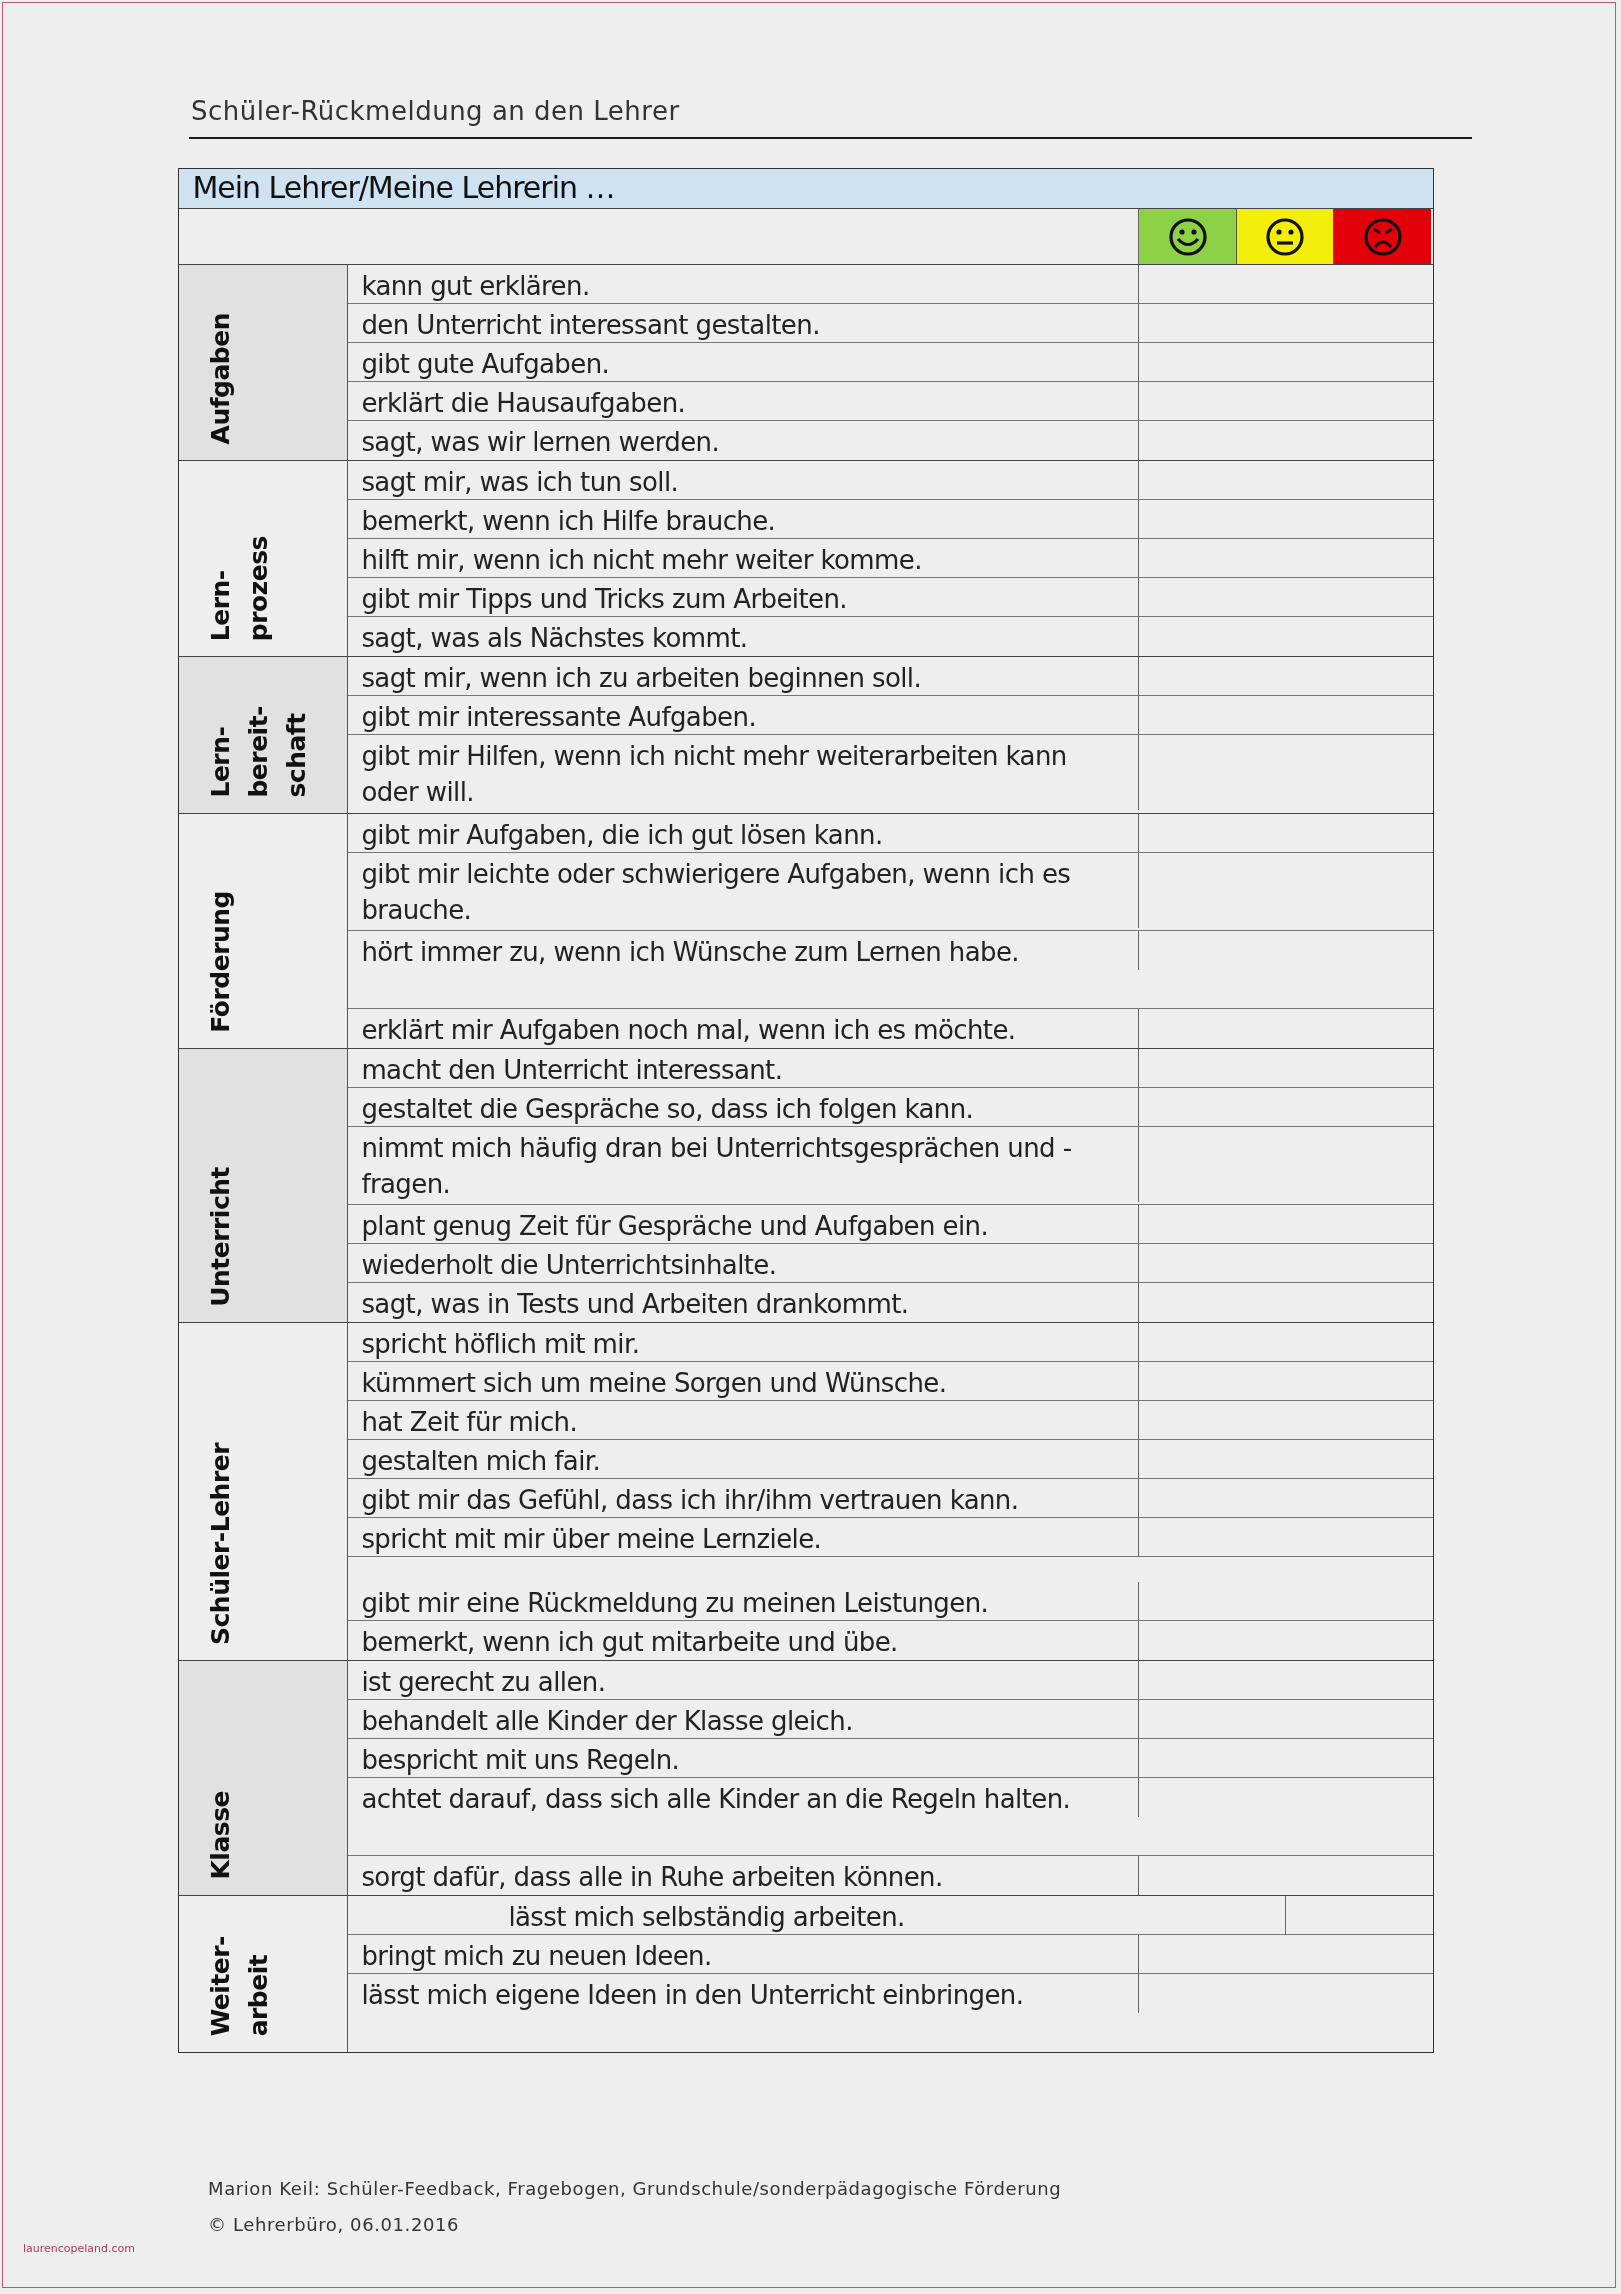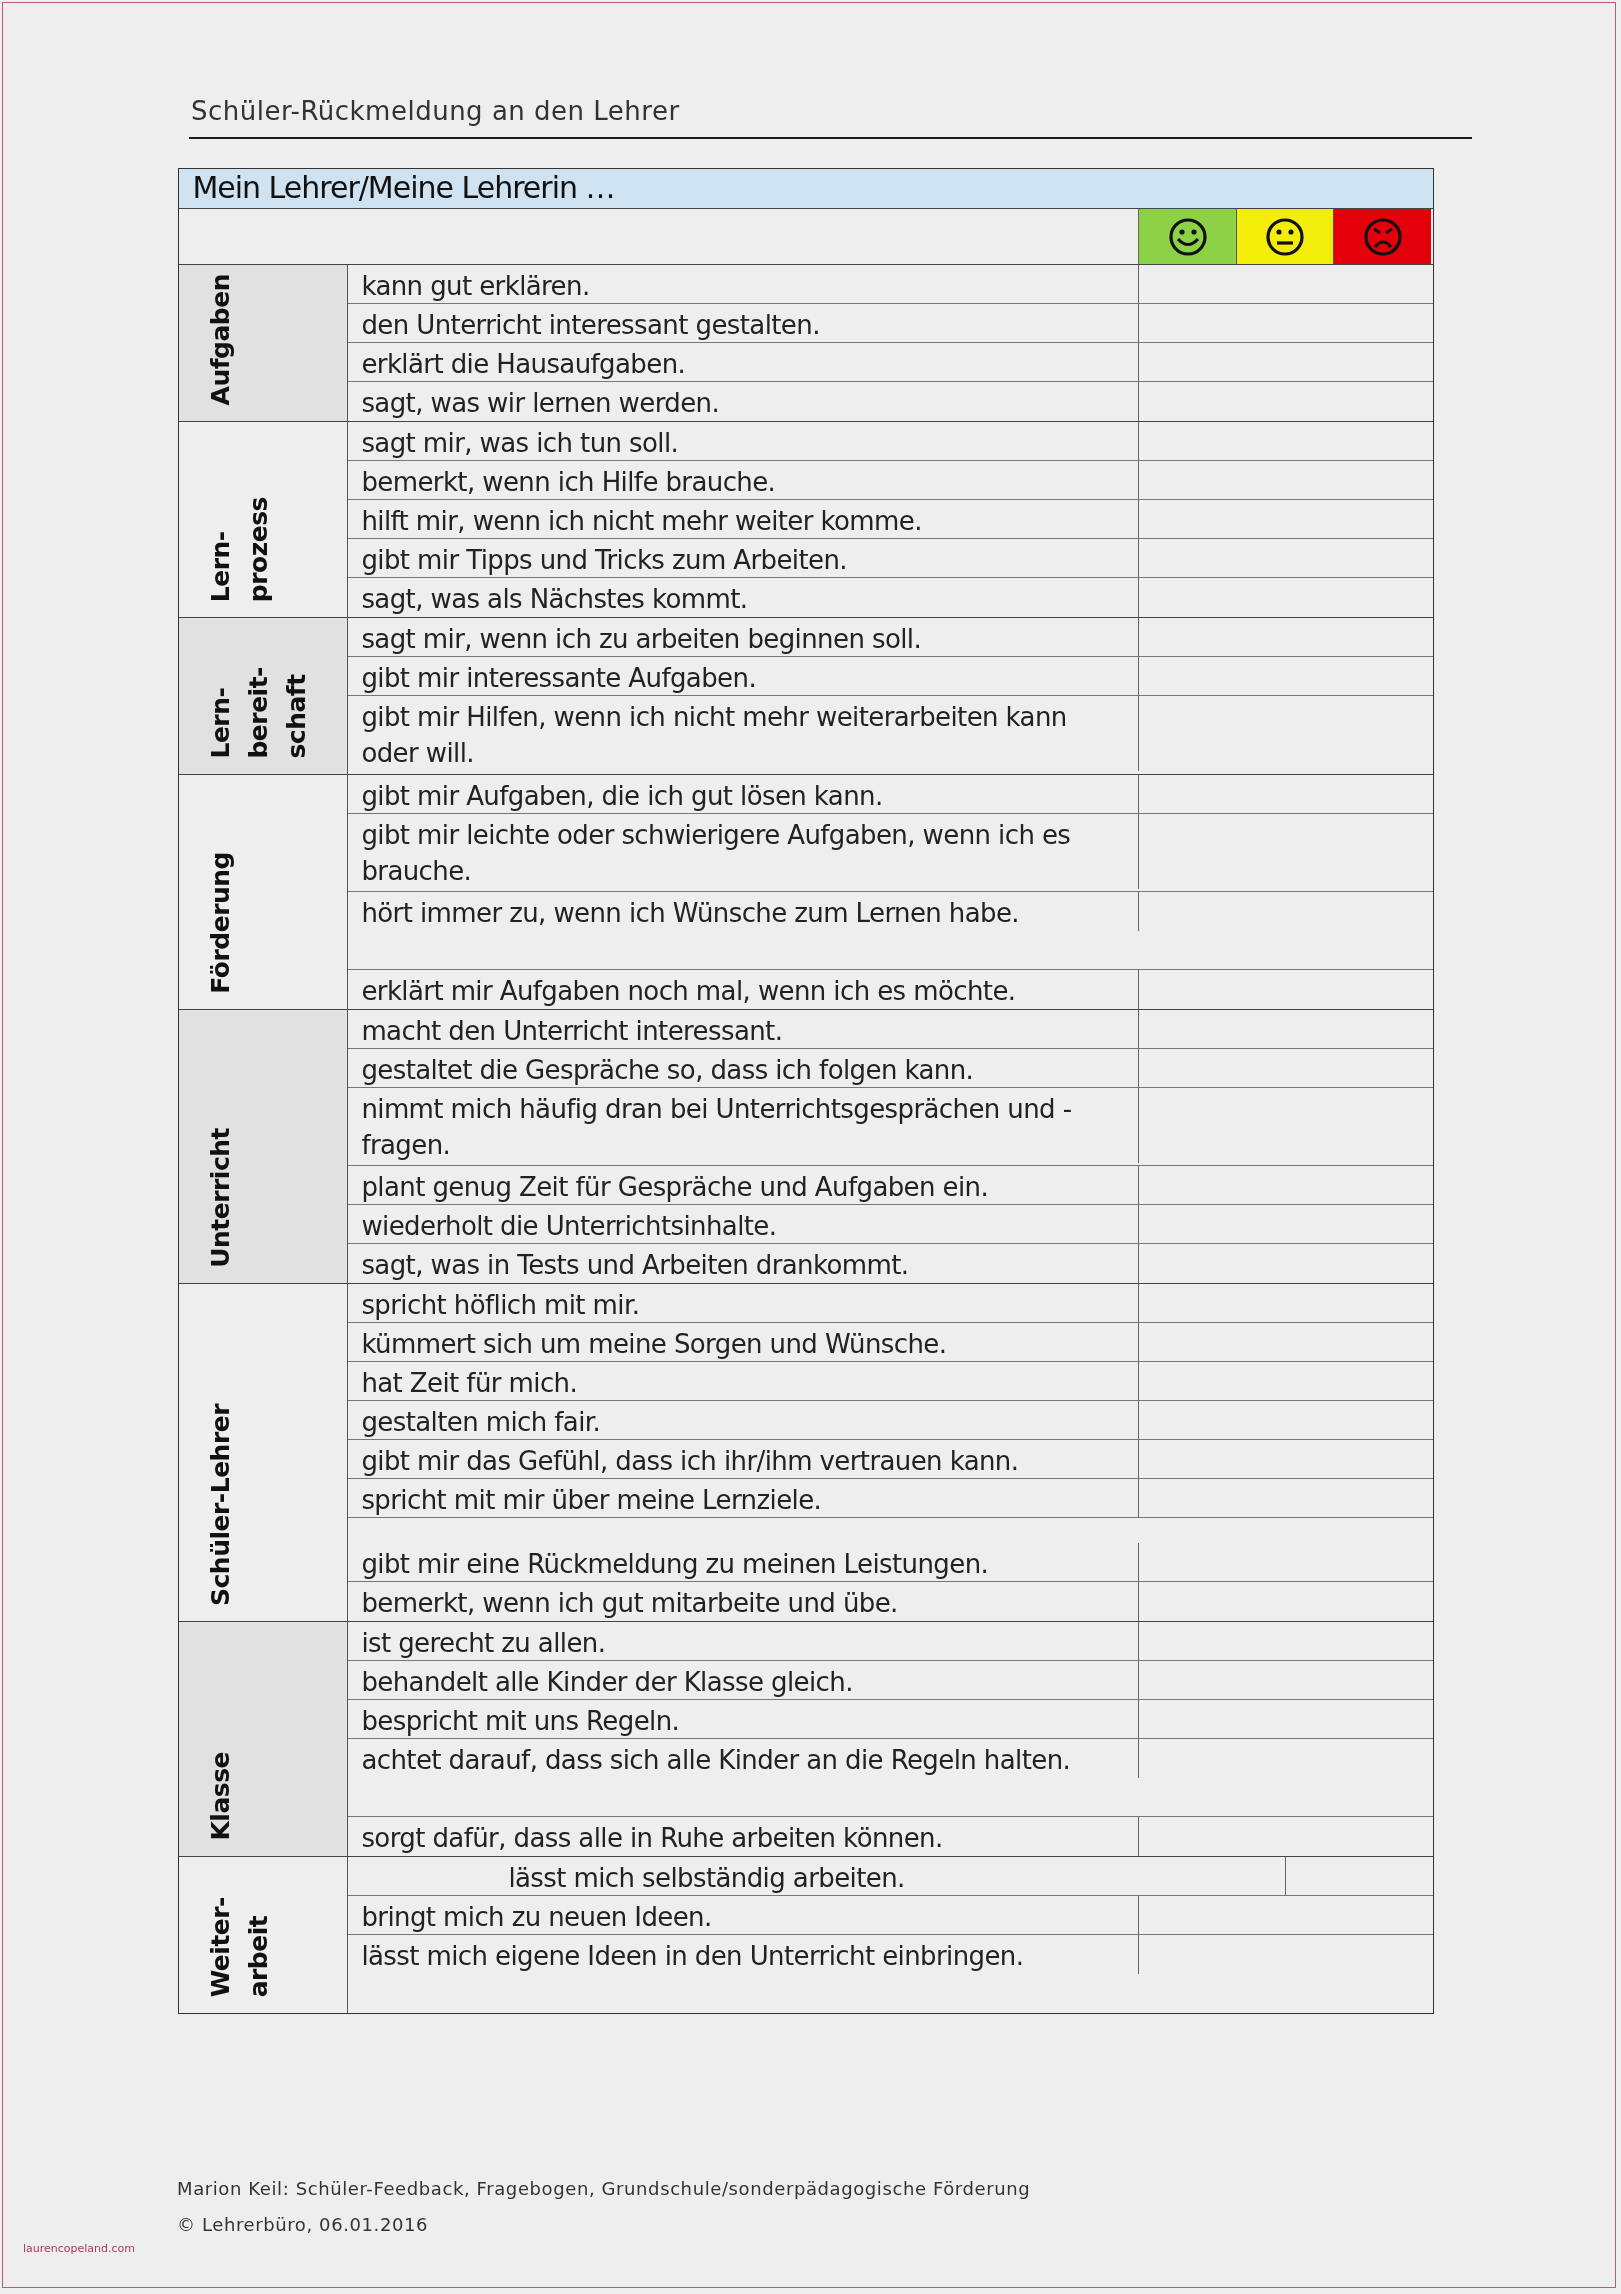--- a/index.html
+++ b/index.html
@@ -43,21 +43,21 @@
   .row { display:flex; border-bottom:1.9px solid #777; box-sizing:border-box;flex-direction:column; }
   .row:last-child { border-bottom:none; }
   .stmt {
     width:791px; padding:2.9px 13.4px 0 13.4px; box-sizing:border-box; font-size:26px; line-height:36px;
     border-right:1.9px solid #666; color:#222; letter-spacing:-0.6px;
   }
   .chk { box-sizing:border-box; border-right:1.9px solid #555; }
   .chk:last-child { border-right:none; }
   .w-g { width:98px; } .w-y { width:97px; } .w-r { width:97px; }
 
-  .footer { position:absolute; left:177px; font-size:18px; color:#333; letter-spacing:0.6px; }
+  .footer { position:absolute; left:208px; font-size:18px; color:#333; letter-spacing:0.6px; }
   .watermark { position:absolute; left:23px; top:2242px; font-size:11px; color:#b0395e; }
 </style>
 </head>
 <body>
 
 <div class="frame"></div>
 
 <div class="doc-title">Schüler-Rückmeldung an den Lehrer</div>
 <div class="doc-rule"></div>
 
@@ -103,20 +103,26 @@
             <div class="chk w-y"></div>
             <div class="chk w-r"></div>
           </div>
           <div class="row" style="height: 39px;">
             <div class="stmt">den Unterricht interessant gestalten.</div>
             <div class="chk w-g"></div>
             <div class="chk w-y"></div>
             <div class="chk w-r"></div>
           </div>
           <div class="row" style="height: 39px;">
+            <div class="stmt">gibt gute Aufgaben.</div>
+            <div class="chk w-g"></div>
+            <div class="chk w-y"></div>
+            <div class="chk w-r"></div>
+          </div>
+          <div class="row" style="height: 39px;">
             <div class="stmt">erklärt die Hausaufgaben.</div>
             <div class="chk w-g"></div>
             <div class="chk w-y"></div>
             <div class="chk w-r"></div>
           </div>
           <div class="row" style="height: 39px;">
             <div class="stmt">sagt, was wir lernen werden.</div>
             <div class="chk w-g"></div>
             <div class="chk w-y"></div>
             <div class="chk w-r"></div>

